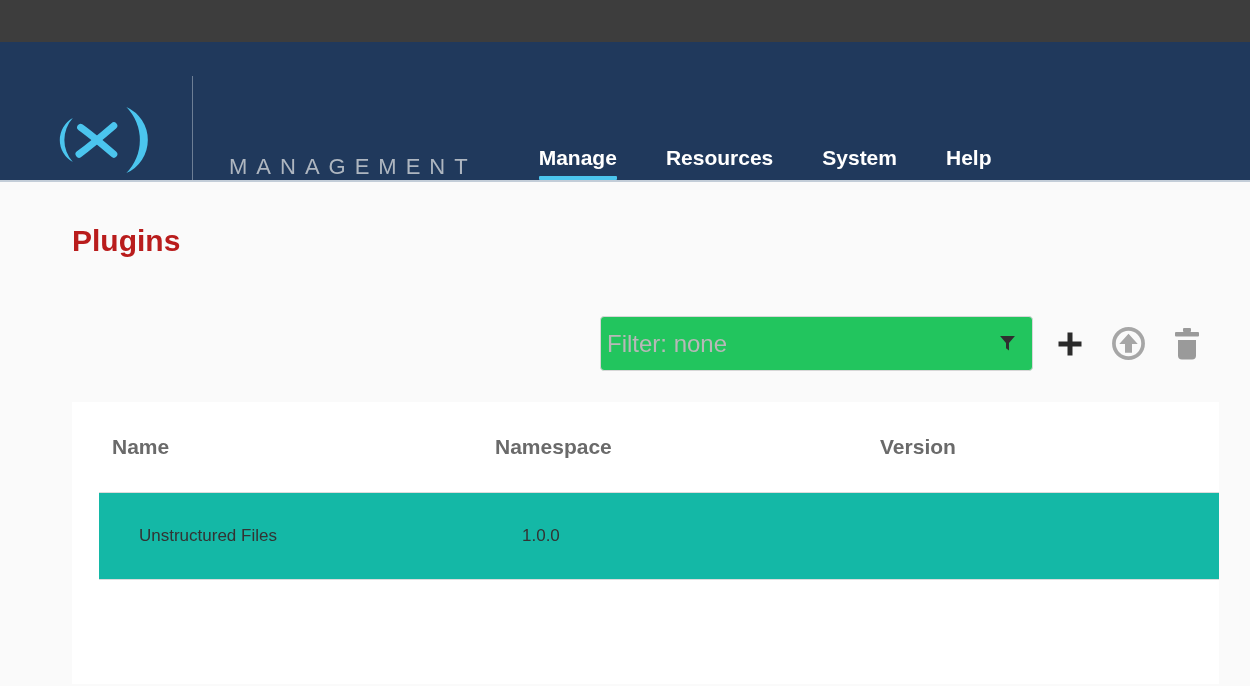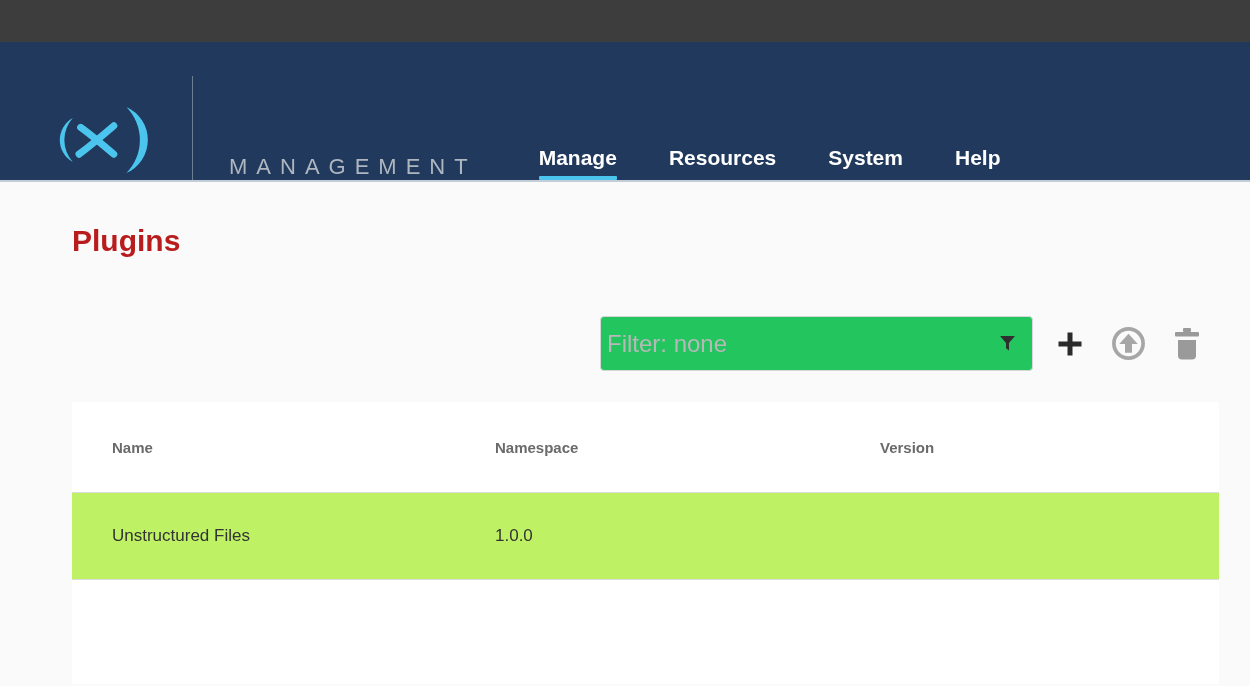--- a/index.html
+++ b/index.html
@@ -27,37 +27,37 @@
     background: rgba(255,255,255,0.35);
     margin-left: 42px;
   }
   .brand {
     margin-left: 36px;
     color: #aeb6c0;
     font-size: 22px;
     letter-spacing: 9px;
     font-weight: 400;
   }
-  .main-nav { display: flex; align-items: center; margin-left: 62px; gap: 52px; }
+  .main-nav { display: flex; align-items: center; margin-left: 62px; gap: 34px; }
   .nav-item {
     color: #ffffff;
     font-size: 21px;
     font-weight: 700;
     cursor: pointer;
     position: relative;
   }
   .nav-item .underline { display: none; }
   .nav-item.active .underline {
     display: block;
     height: 4px;
     background: #4bc5ee;
     border-radius: 1px;
     margin-top: 6px;
   }
-  .nav-item:not(.active) { padding-bottom: 10px; }
+  .nav-item:not(.active) { padding-bottom: 10px; margin-left: 15px; }
 
   
   .content { margin: 0 31px 0 72px; }
   .page-title {
     margin-top: 42px;
     font-size: 30px;
     font-weight: 700;
     color: #b91c1c;
   }
 
@@ -106,30 +106,31 @@
     overflow: hidden;
   }
   .t-row {
     display: grid;
     grid-template-columns: 383px 385px 1fr;
     align-items: center;
     padding: 0 40px;
   }
   .t-head { height: 90px; }
   .t-head .t-cell {
-    font-size: 15px;
+    font-size: 21px;
     font-weight: 600;
     color: #6a6a6a;
   }
   .t-body-row { height: 88px; border-bottom: 1px solid #e4e4e4; }
   .t-body-row .t-cell { font-size: 17px; color: #333333; }
   .t-body-row.selected {
-    background: #bef264;
+    background: #14b8a6;
     border-top: 1px solid #dcdcdc;
     border-bottom: 1px solid #dcdcdc;
+    margin-left: 27px;
   }
   .t-body-row { cursor: pointer; }
 </style>
 </head>
 <body>
 
 <div class="top-strip"></div>
 
 <header class="app-header">
   <div class="logo-wrap">

